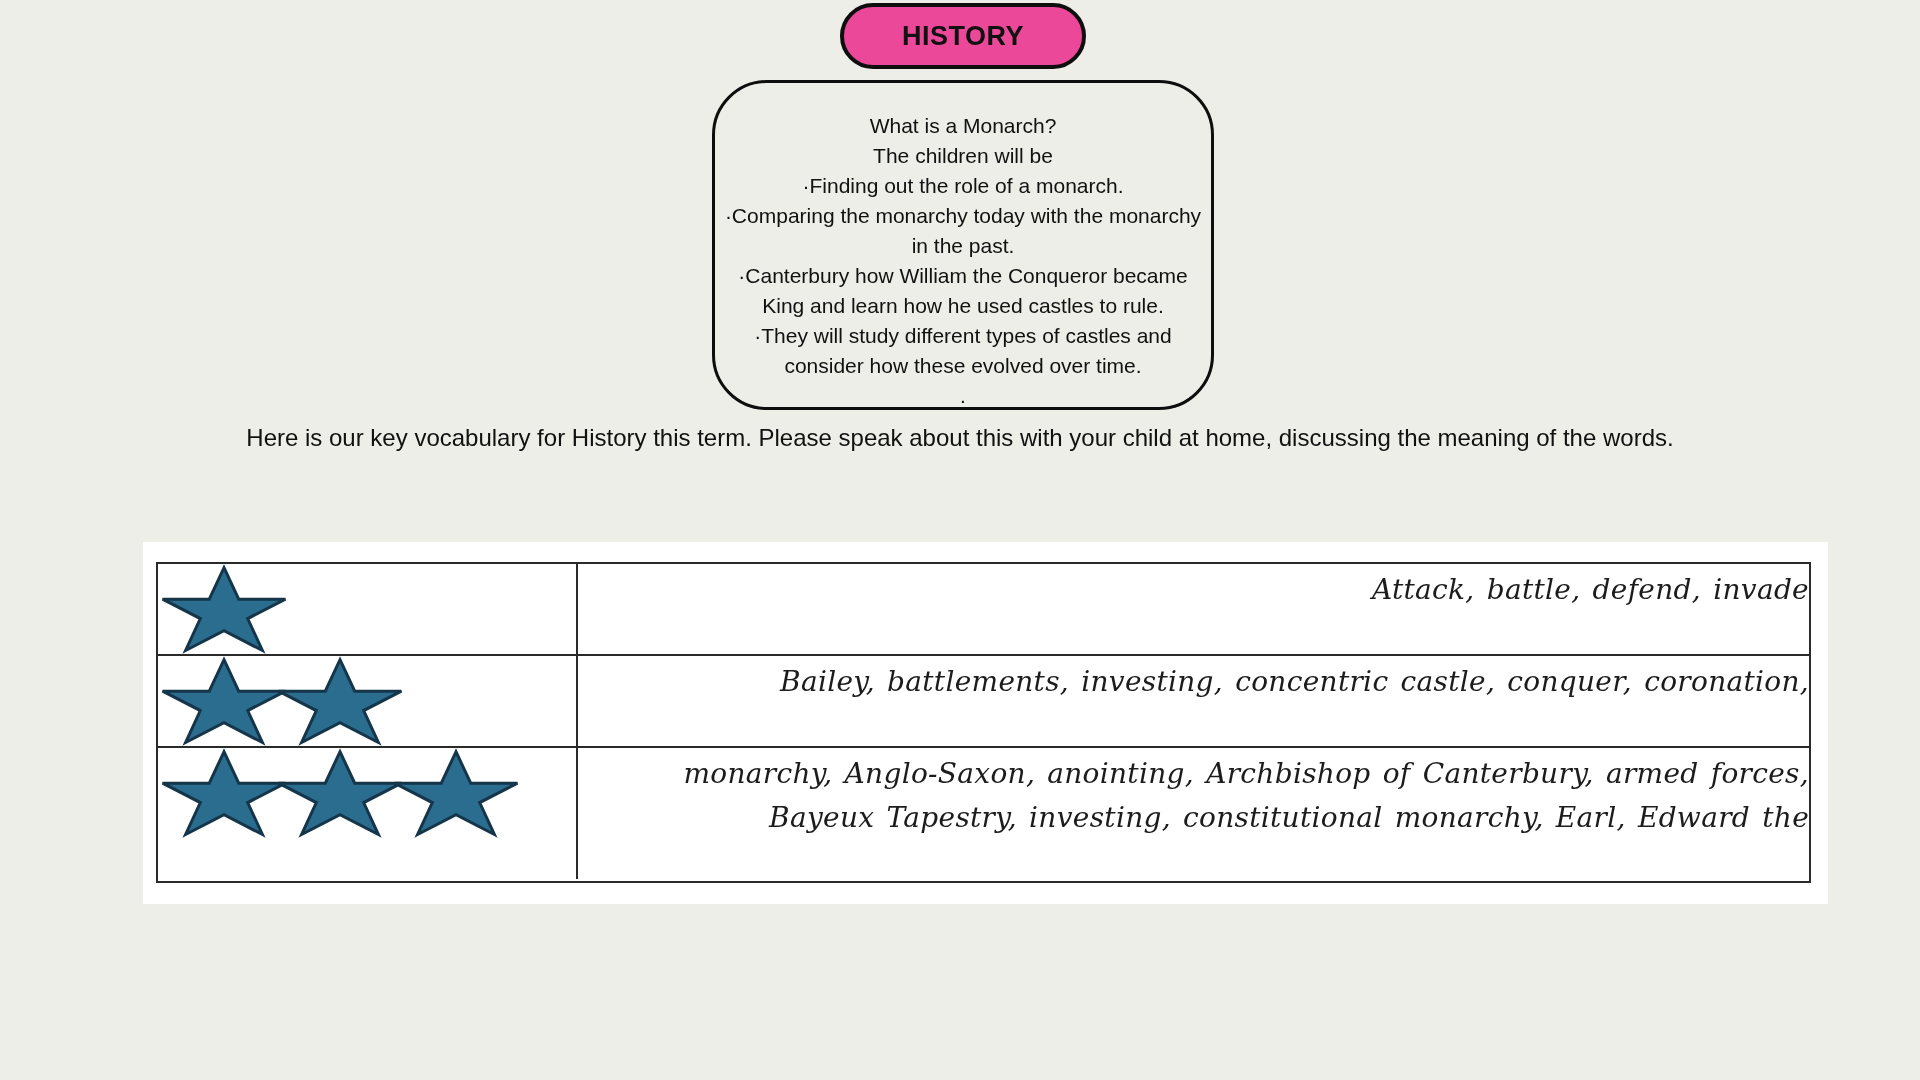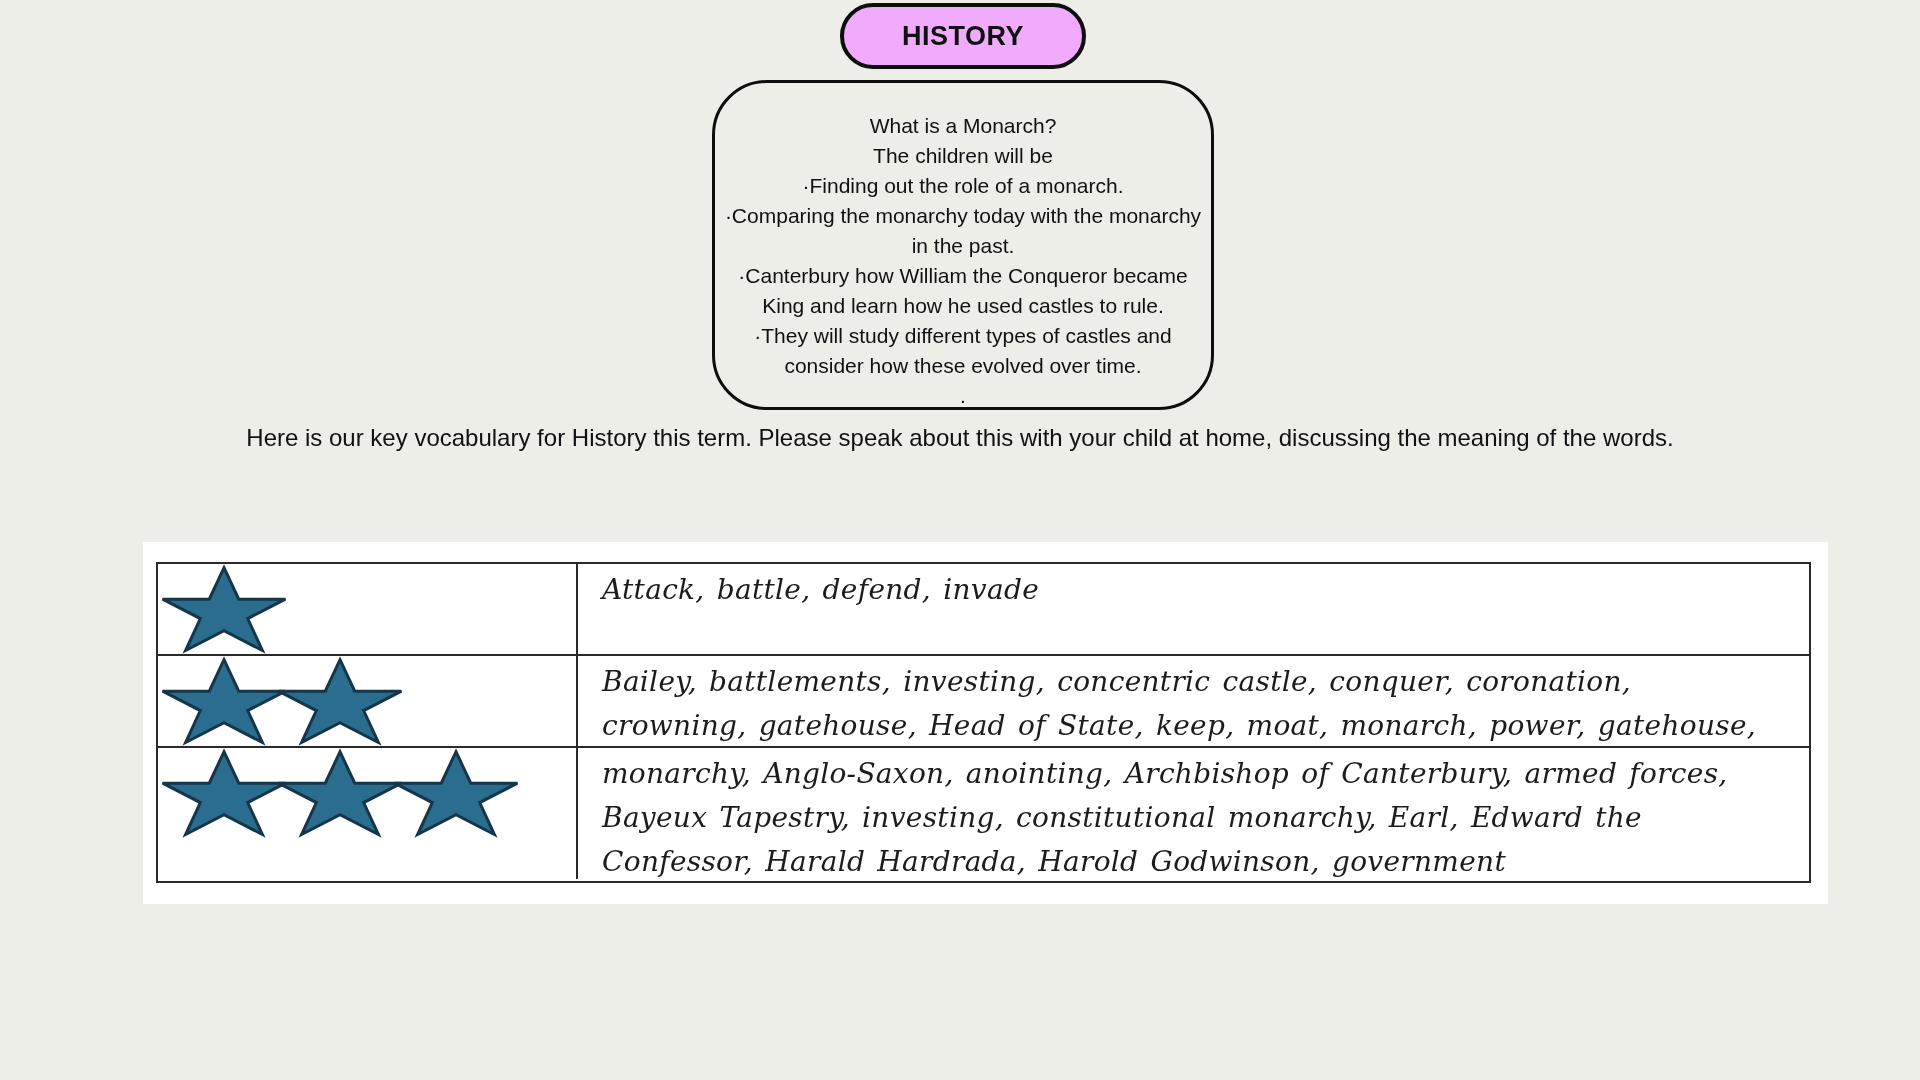--- a/index.html
+++ b/index.html
@@ -17,21 +17,21 @@
   }
 
   
   .badge {
     position: absolute;
     left: 840px;
     top: 3px;
     width: 246px;
     height: 66px;
     box-sizing: border-box;
-    background: #f0abfc;
+    background: #ec4899;
     border: 4px solid #0e0e0e;
     border-radius: 35px;
     display: flex;
     align-items: center;
     justify-content: center;
     font-size: 27px;
     font-weight: bold;
     letter-spacing: 0.5px;
   }
 
@@ -108,20 +108,21 @@
     display: inline-block;
     vertical-align: top;
     margin-right: -12px;
     overflow: visible;
   }
   .words-cell {
     flex: 1 1 auto;
     box-sizing: border-box;
     padding: 4px 0 4px 24px;
     overflow: hidden;
+    text-align: right;
   }
   .words-cell .vline {
     font-family: "DejaVu Serif", serif;
     font-style: italic;
     font-size: 28px;
     line-height: 44px;
     letter-spacing: 0.3px;
     word-spacing: 3px;
     color: #1c1c1c;
     white-space: nowrap;
@@ -162,31 +163,29 @@
         </div>
       </div>
       <div class="t-row row-2">
         <div class="star-cell"><svg width="128" height="90" viewBox="0 0 100 100" preserveAspectRatio="none">
             <polygon points="50,3 61.5,38 98,38 68.5,59.5 80,95 50,73 20,95 31.5,59.5 2,38 38.5,38" fill="#2b6d8f" stroke="#15364a" stroke-width="3" vector-effect="non-scaling-stroke"></polygon>
           </svg><svg width="128" height="90" viewBox="0 0 100 100" preserveAspectRatio="none">
             <polygon points="50,3 61.5,38 98,38 68.5,59.5 80,95 50,73 20,95 31.5,59.5 2,38 38.5,38" fill="#2b6d8f" stroke="#15364a" stroke-width="3" vector-effect="non-scaling-stroke"></polygon>
           </svg></div>
         <div class="words-cell">
           <div class="vline">Bailey, battlements, investing, concentric castle, conquer, coronation,</div>
-          <div class="vline">crowning, gatehouse, Head of State, keep, moat, monarch, power, gatehouse,</div>
         </div>
       </div>
       <div class="t-row row-3">
         <div class="star-cell"><svg width="128" height="90" viewBox="0 0 100 100" preserveAspectRatio="none">
             <polygon points="50,3 61.5,38 98,38 68.5,59.5 80,95 50,73 20,95 31.5,59.5 2,38 38.5,38" fill="#2b6d8f" stroke="#15364a" stroke-width="3" vector-effect="non-scaling-stroke"></polygon>
           </svg><svg width="128" height="90" viewBox="0 0 100 100" preserveAspectRatio="none">
             <polygon points="50,3 61.5,38 98,38 68.5,59.5 80,95 50,73 20,95 31.5,59.5 2,38 38.5,38" fill="#2b6d8f" stroke="#15364a" stroke-width="3" vector-effect="non-scaling-stroke"></polygon>
           </svg><svg width="128" height="90" viewBox="0 0 100 100" preserveAspectRatio="none">
             <polygon points="50,3 61.5,38 98,38 68.5,59.5 80,95 50,73 20,95 31.5,59.5 2,38 38.5,38" fill="#2b6d8f" stroke="#15364a" stroke-width="3" vector-effect="non-scaling-stroke"></polygon>
           </svg></div>
         <div class="words-cell">
           <div class="vline">monarchy, Anglo-Saxon, anointing, Archbishop of Canterbury, armed forces,</div>
           <div class="vline">Bayeux Tapestry, investing, constitutional monarchy, Earl, Edward the</div>
-          <div class="vline">Confessor, Harald Hardrada, Harold Godwinson, government</div>
         </div>
       </div>
     </div>
 </div>
 
 </body></html>

